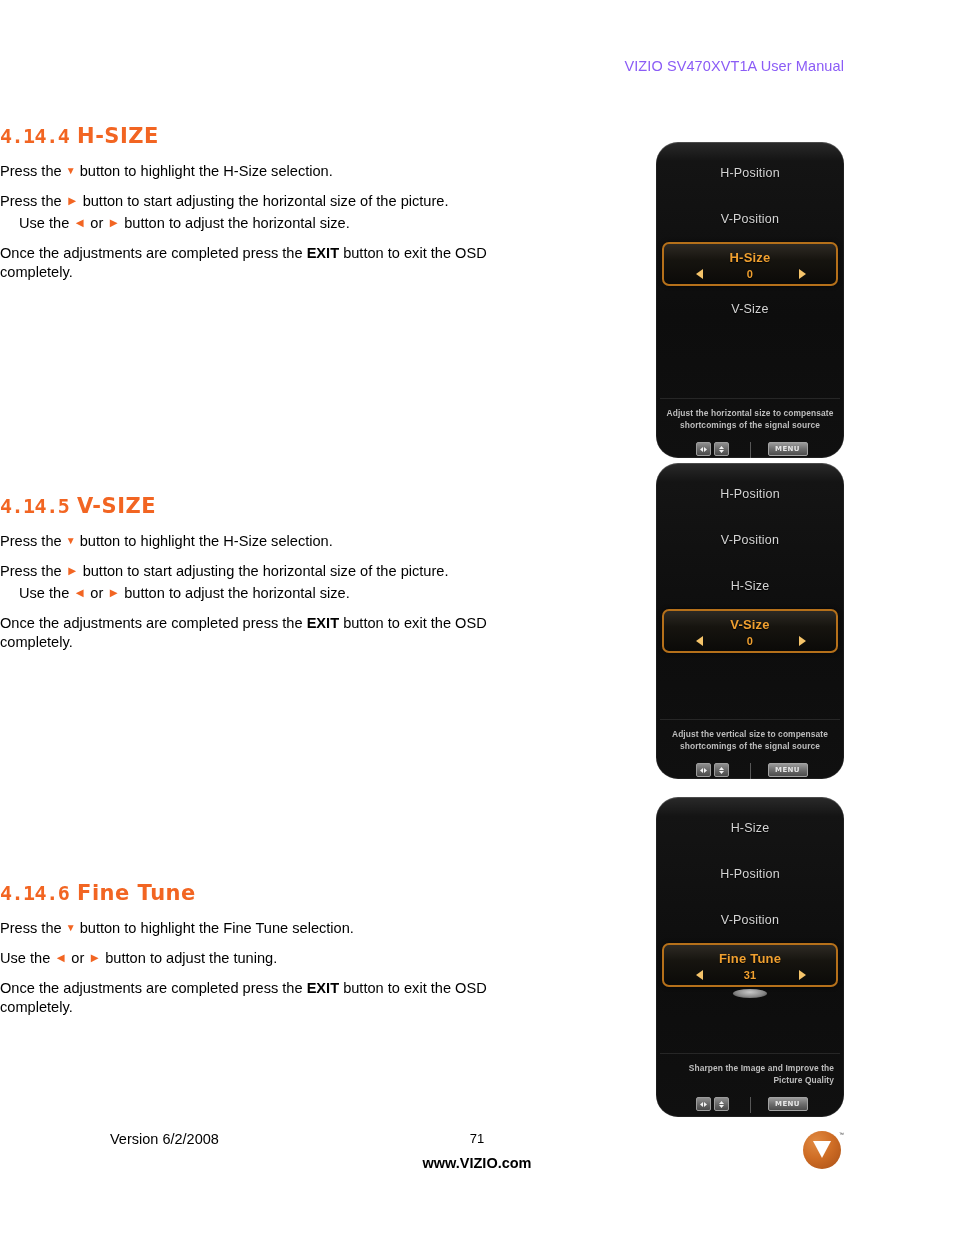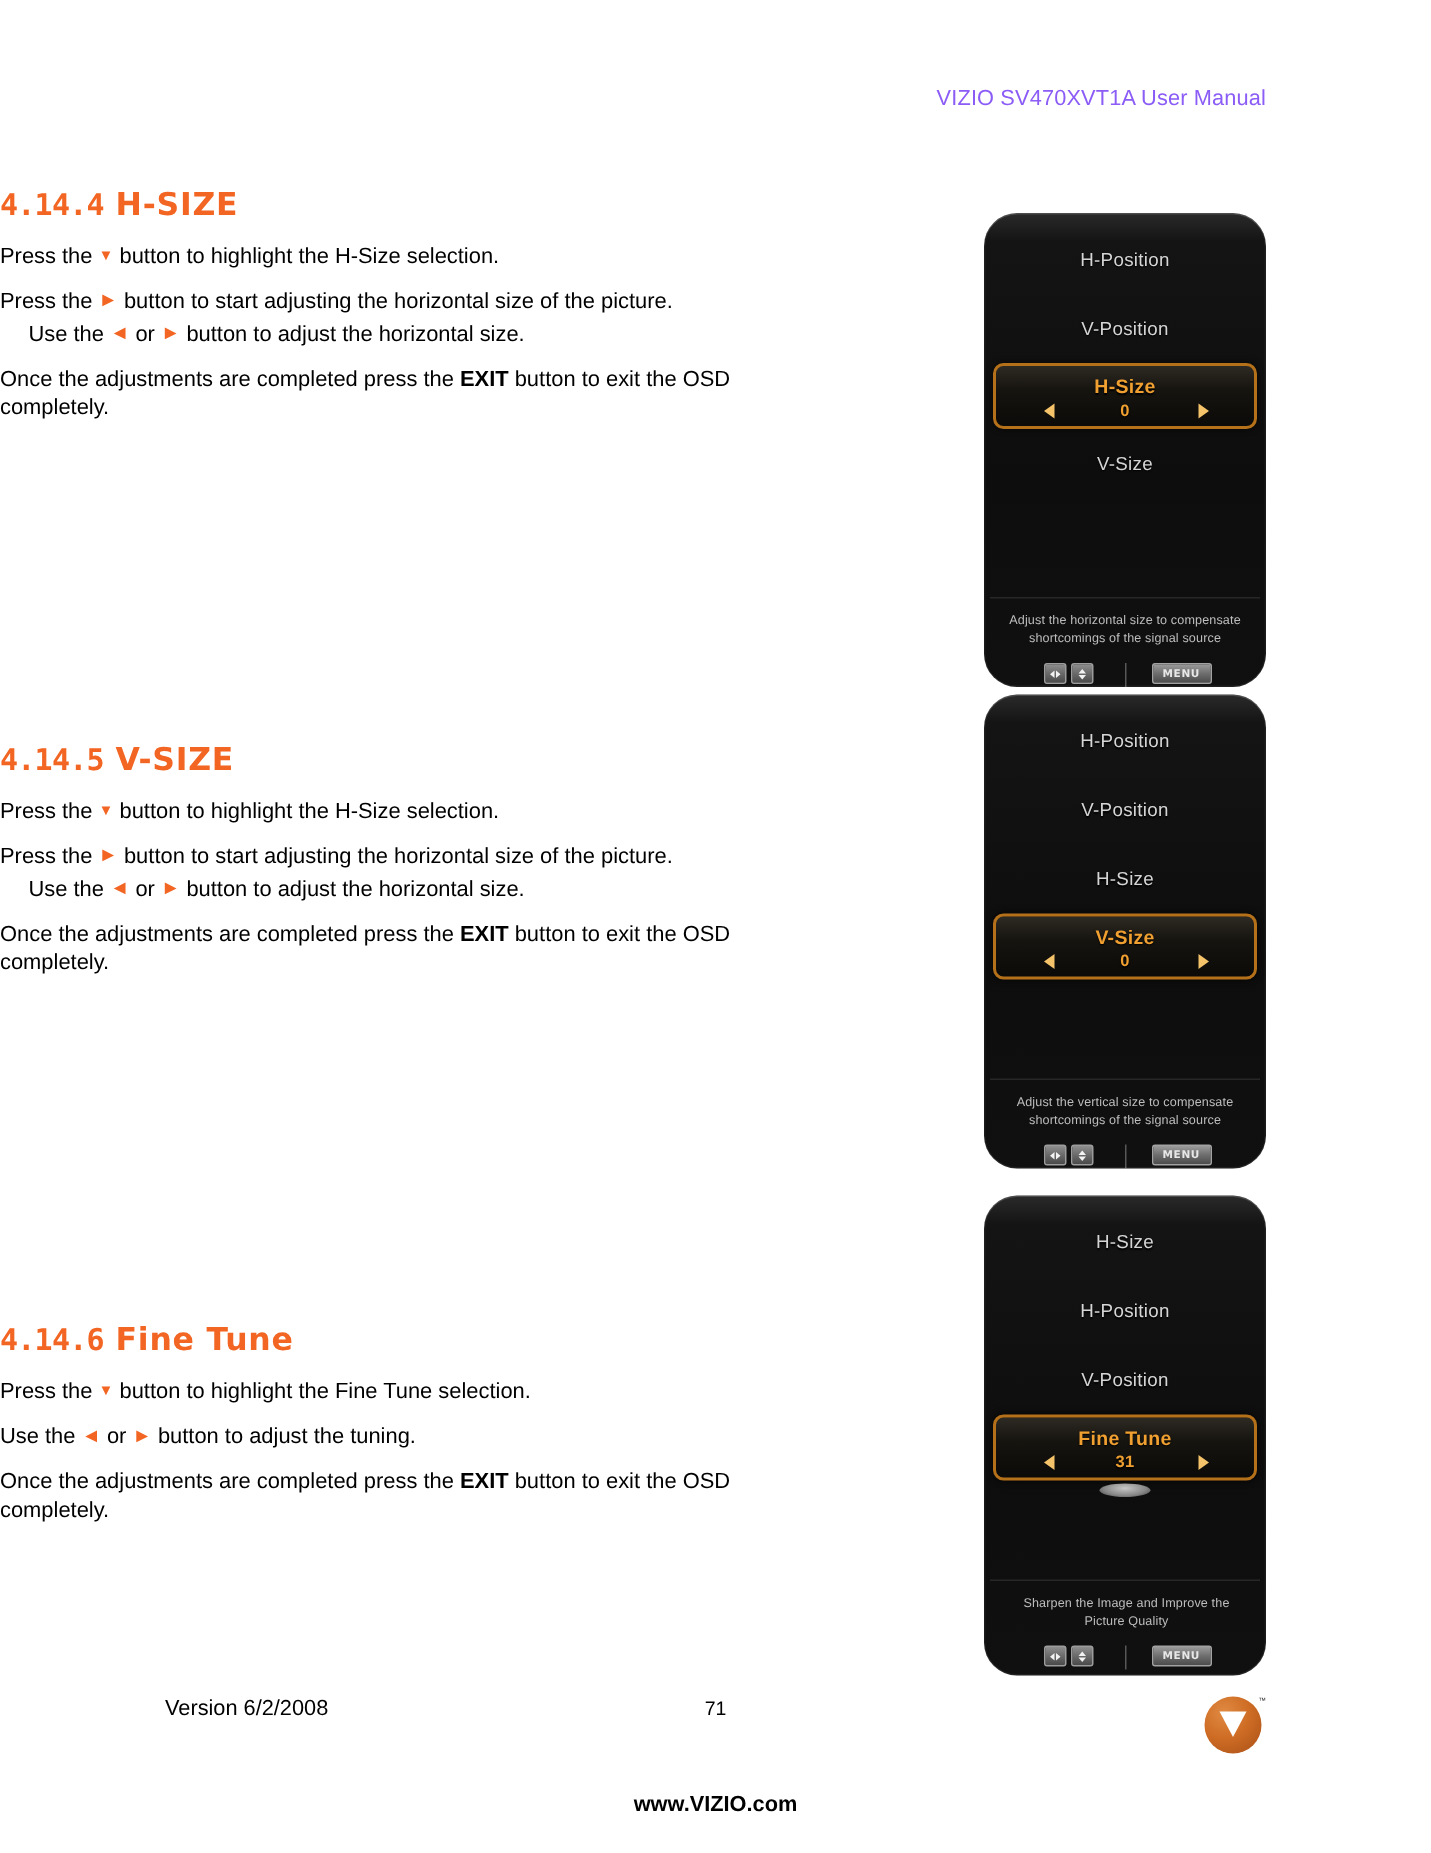--- a/index.html
+++ b/index.html
@@ -165,22 +165,23 @@
     margin: 0 4px;
   }
 
   .osd-help {
     padding: 9px 10px 0 10px;
     font-size: 8.4px;
     line-height: 1.38;
     color: #bdbdbd;
     text-align: center;
     letter-spacing: 0.1px;
-  }
-  .osd-help.left { text-align: center; padding-left: 12px; }
+    font-weight: bold;
+  }
+  .osd-help.left { text-align: right; padding-left: 12px; }
 
   .osd-footer {
     display: flex;
     align-items: flex-start;
     justify-content: center;
     gap: 0px;
     padding-top: 11px;
   }
   .foot-group {
     display: flex;
@@ -236,21 +237,21 @@
   .footer-pageno {
     position: absolute;
     left: 0; right: 0;
     top: 1131px;
     text-align: center;
     font-size: 13px;
   }
   .footer-site {
     position: absolute;
     left: 0; right: 0;
-    top: 1195px;
+    top: 1155px;
     text-align: center;
     font-size: 14.5px;
     font-weight: bold;
   }
   .footer-logo {
     position: absolute;
     left: 803px;
     top: 1131px;
     width: 41px;
     height: 38px;

